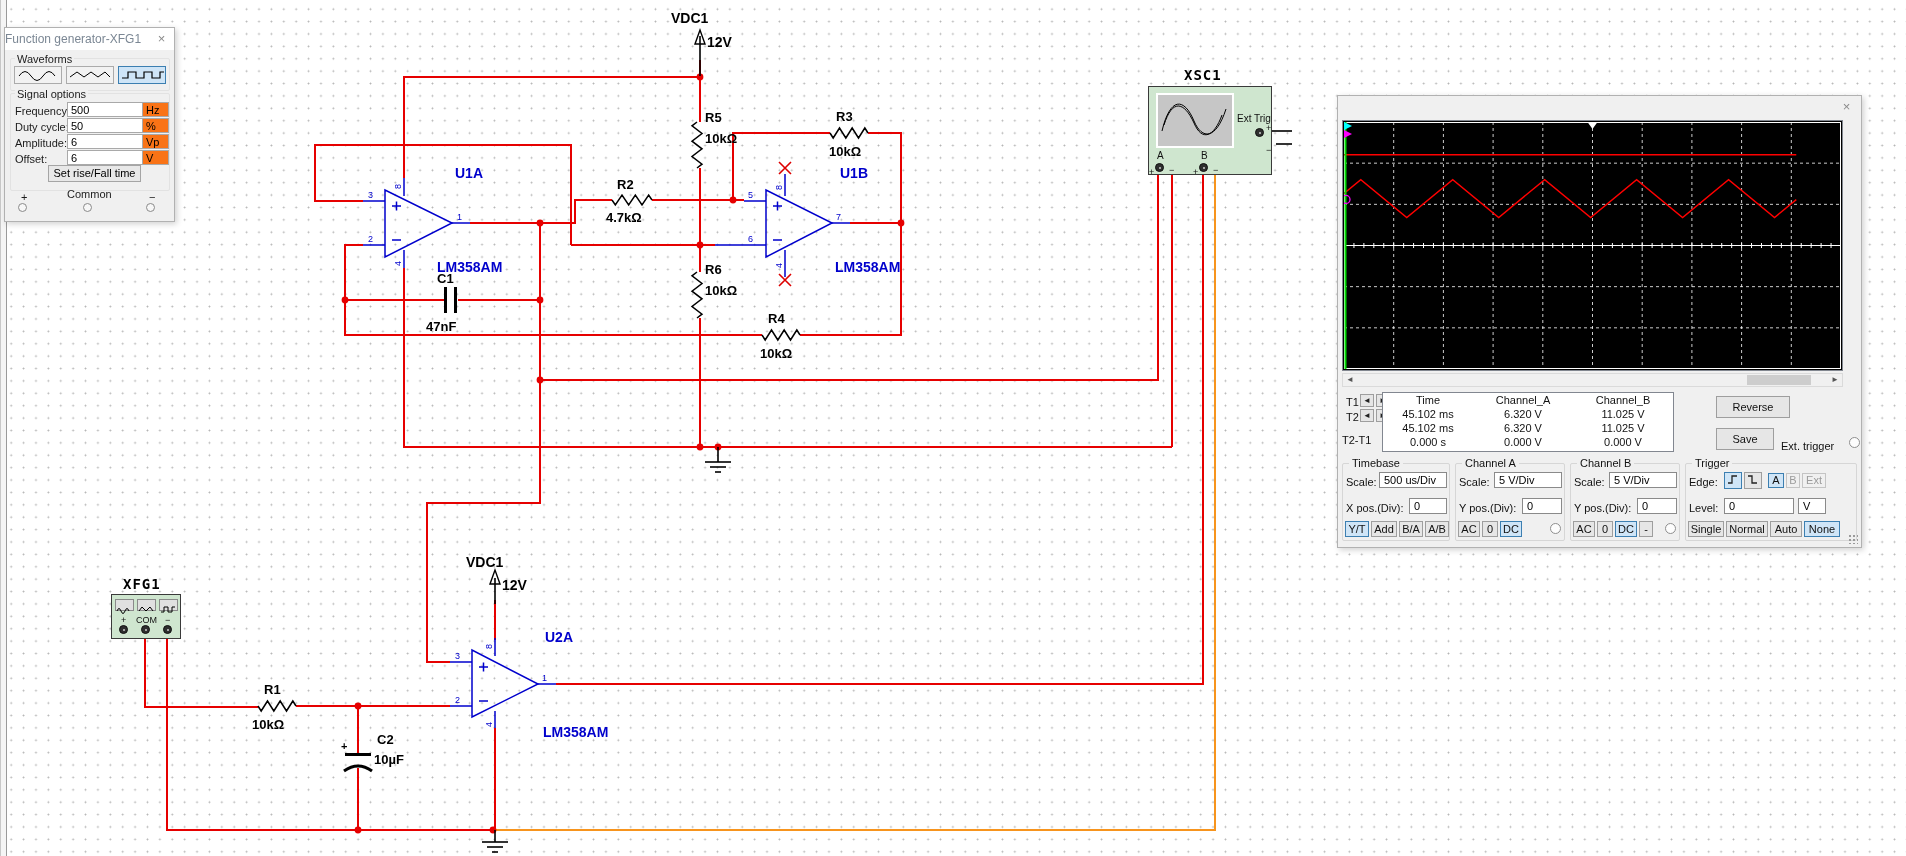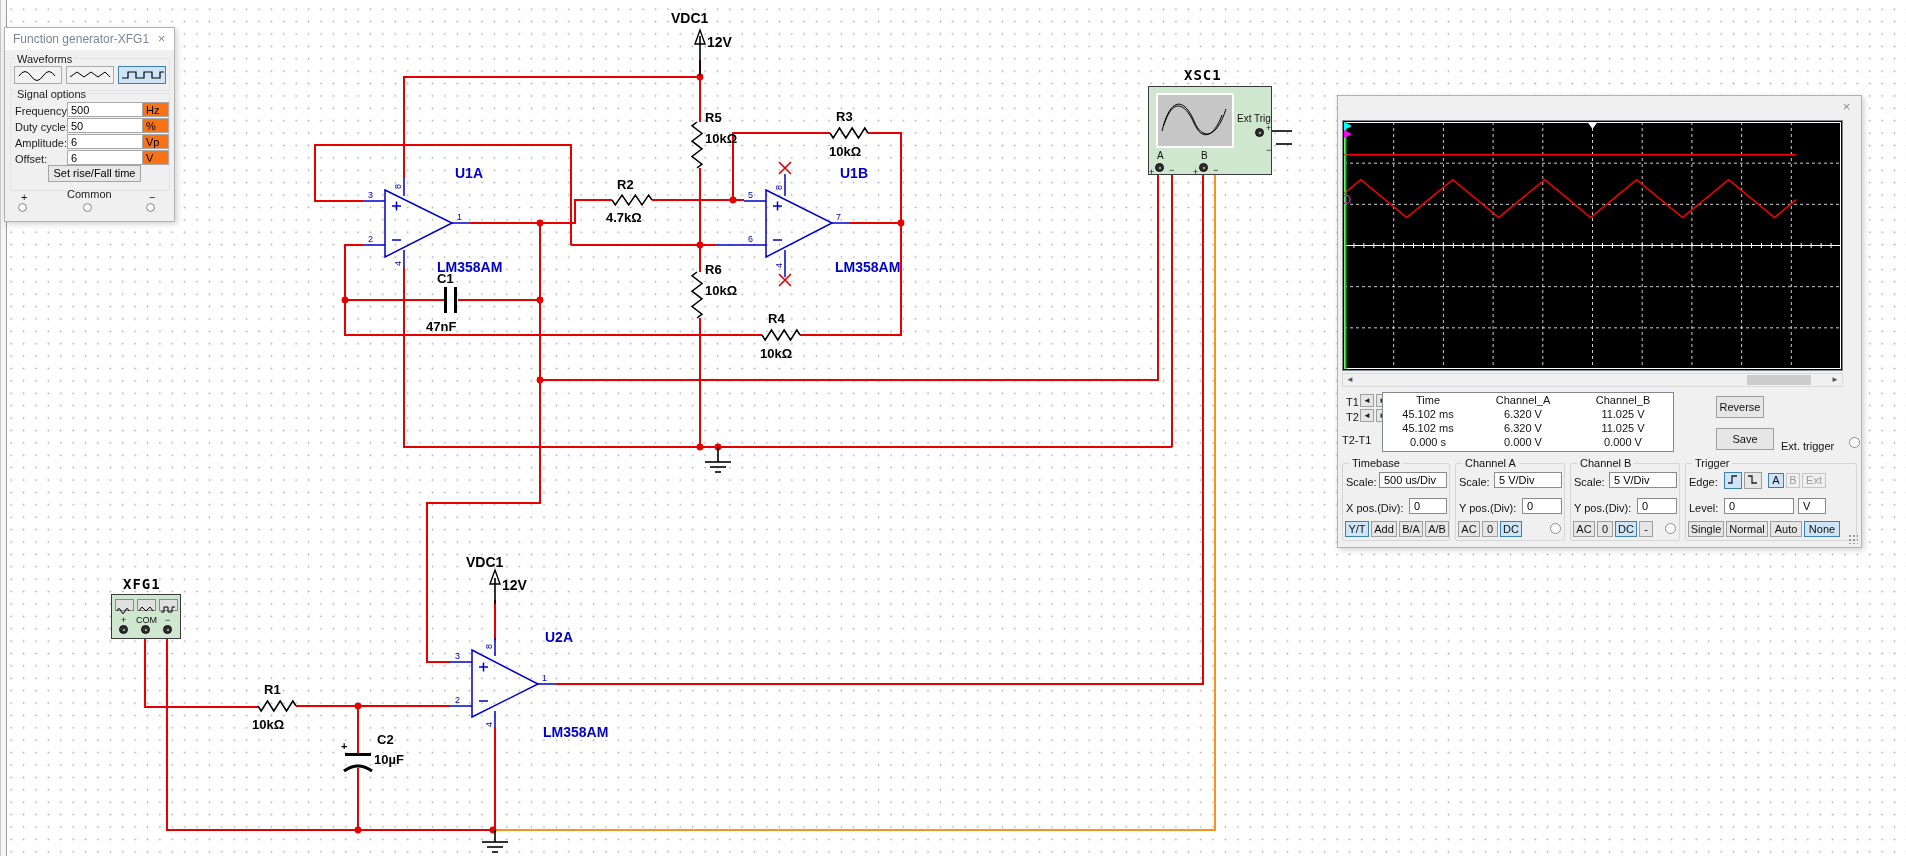--- a/index.html
+++ b/index.html
@@ -8,21 +8,21 @@
     background:#ffffff;
     background-image:radial-gradient(circle, #b3b3b3 0.9px, rgba(0,0,0,0) 1px);
     background-size:12.4px 12.4px; background-position:5px 3px; }
   .abs { position:absolute; }
   
   #left-strip { left:0; top:0; width:7px; height:856px; background:#f5f5f5;
     border-right:1px solid #9a9a9a; border-left:1px solid #c8c8c8; }
   
   .dialog { background:#f0f0f0; border:1px solid #b1b1b1; box-shadow:2px 2px 6px rgba(0,0,0,.18); }
   .dlg-title { position:absolute; left:0; top:0; right:0; height:22px; background:#ffffff;
-    color:#7b8794; font-size:12px; line-height:22px; padding-left:8px; }
+    color:#7b8794; font-size:12px; line-height:22px; }
   .dlg-close { position:absolute; top:3px; width:17px; height:17px; text-align:center;
     color:#8a8a8a; font-size:13px; line-height:16px; cursor:default; }
   
   #fgen { left:4px; top:27px; width:171px; height:195px; }
   .fg-label { position:absolute; font-size:11px; color:#1b1b1b; }
   .fg-btn { position:absolute; height:18px; background:#f2f2f2; border:1px solid #ababab; }
   .fg-btn.sel { background:#cfe5f7; border:1px solid #3c7fb1; }
   .fg-input { position:absolute; height:15px; background:#fff; border:1px solid #a9a9a9;
     font-size:11px; padding:1px 3px; color:#000; }
   .fg-unit { position:absolute; height:15px; background:#f97316; border:1px solid #a9a9a9;
@@ -468,21 +468,21 @@
         <div class="mt-c2">6.320 V</div>
         <div class="mt-c3">11.025 V</div>
       </div>
       <div class="mt-row">
         <div class="mt-c1">0.000 s</div>
         <div class="mt-c2">0.000 V</div>
         <div class="mt-c3">0.000 V</div>
       </div>
     </div>
 
-    <div class="os-btn" style="left:378px; top:300px; width:48px; height:22px; line-height:20px;">Reverse</div>
+    <div class="os-btn" style="left:378px; top:300px; width:74px; height:22px; line-height:20px;">Reverse</div>
     <div class="os-btn" style="left:378px; top:332px; width:58px; height:22px; line-height:20px;">Save</div>
     <div class="os-label" style="left:443px; top:344px;">Ext. trigger</div>
     <div class="radio" style="left:511px; top:341px;"></div>
 
     <div class="os-group" style="left:4px; top:367px; width:108px; height:78px;">
       <div class="os-group-label">Timebase</div>
       <div class="os-label" style="left:3px; top:12px;">Scale:</div>
       <div class="os-input" style="left:36px; top:8px; width:68px; height:16px;">500 us/Div</div>
       <div class="os-label" style="left:3px; top:38px;">X pos.(Div):</div>
       <div class="os-input" style="left:66px; top:34px; width:38px; height:16px;">0</div>

